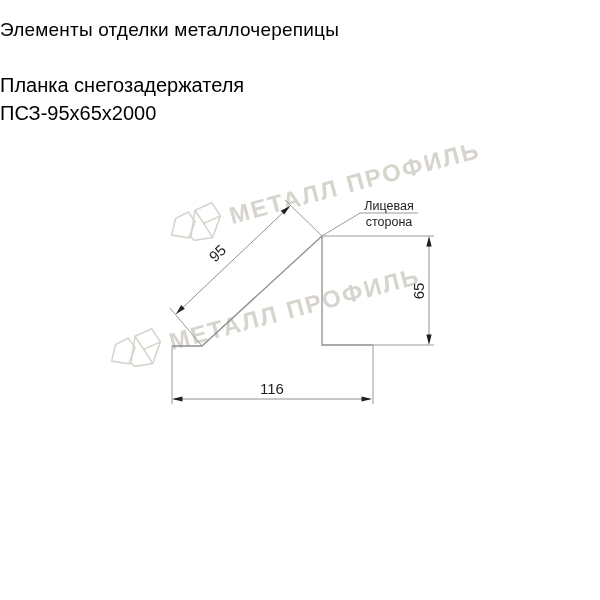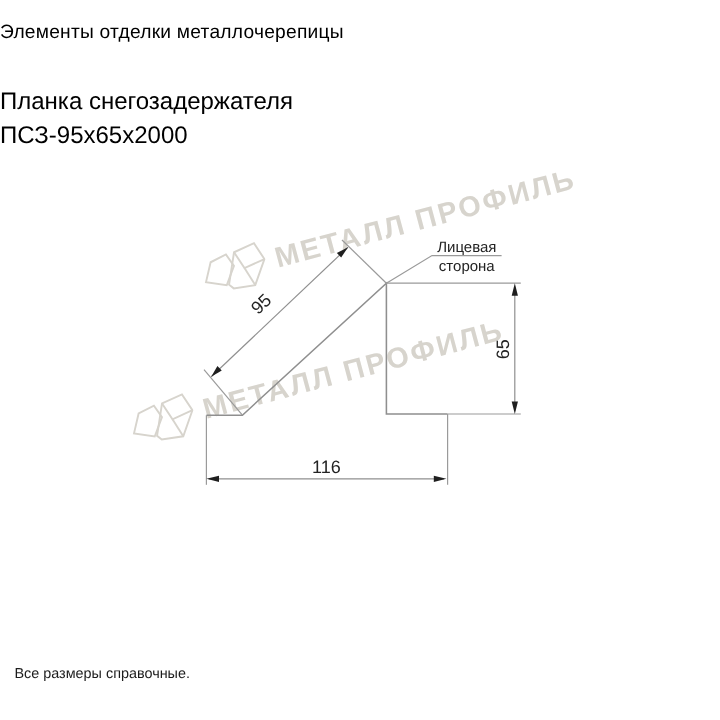--- a/index.html
+++ b/index.html
@@ -1,20 +1,20 @@
 <!DOCTYPE html>
 <html><head>
 <meta charset="utf-8">
 <style>
   html,body{margin:0;padding:0;}
   body{
     width:600px;height:600px;position:relative;background:#ffffff;
     font-family:"Liberation Sans", sans-serif;overflow:hidden;
   }
-  .main-title{position:absolute;left:0;top:19px;width:600px;font-size:16px;letter-spacing:.2px;}
+  .main-title{position:absolute;left:0;top:19px;width:600px;font-size:19px;letter-spacing:.2px;}
   .sub-title{position:absolute;left:0;top:74px;width:492px;font-size:20px;}
   .product-code{position:absolute;left:0;top:102px;width:600px;font-size:20px;}
 
   .watermark{
     position:absolute;display:flex;align-items:center;gap:8px;
     transform:rotate(-15deg);transform-origin:left center;
     color:var(--wm,#d7d4cd);font-weight:bold;font-size:24px;letter-spacing:2px;
     white-space:nowrap;user-select:none;
   }
   .watermark svg{flex:0 0 auto;}
@@ -92,14 +92,13 @@
 
   <text class="dim-text" x="272" y="394" text-anchor="middle">116</text>
   <text class="dim-text" transform="translate(424 291) rotate(-90)" text-anchor="middle">65</text>
   <text class="dim-text" transform="translate(221 257) rotate(-43)" text-anchor="middle">95</text>
 
   <text class="callout-text" x="389" y="210" text-anchor="middle">Лицевая</text>
   <text class="callout-text" x="389" y="226" text-anchor="middle">сторона</text>
 </svg>
 
 <div class="footnotes">
-  <div>Все размеры справочные.</div>
 </div>
 
 </body></html>

